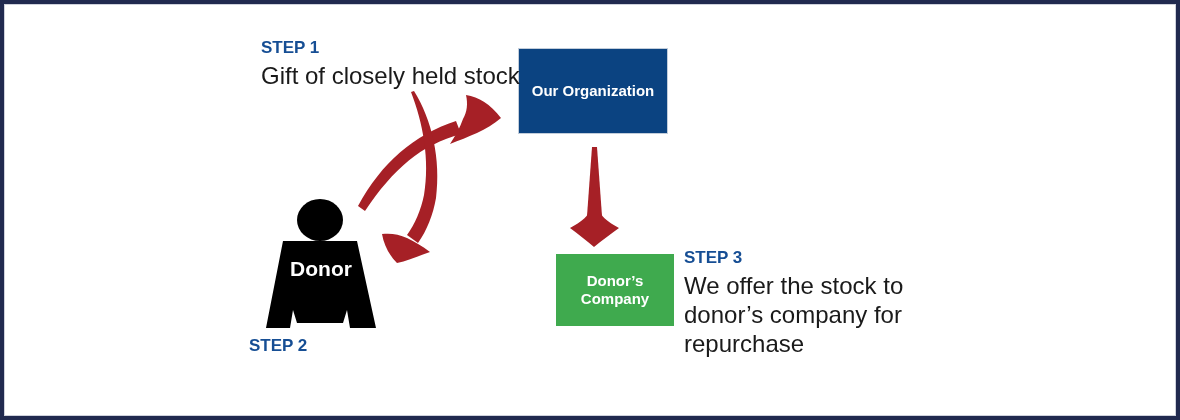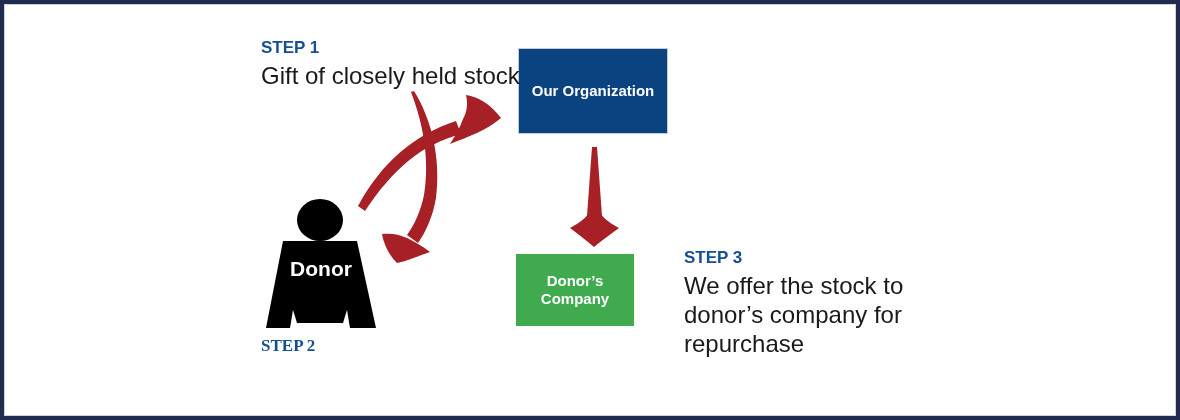--- a/index.html
+++ b/index.html
@@ -46,21 +46,21 @@
     line-height: 1.22;
   }
   .org-box {
     left: 514px; top: 44px;
     width: 150px; height: 86px;
     background: #0b4381;
     border: 1px solid #c2cdda;
     box-sizing: border-box;
   }
   .company-box {
-    left: 512px; top: 250px;
+    left: 552px; top: 250px;
     width: 118px; height: 72px;
     background: #3faa4e;
   }
   .step-block {
     position: absolute;
     z-index: 2;
   }
   .step-heading {
     color: #164e94;
     font-weight: bold;
@@ -68,21 +68,21 @@
     line-height: 1.1;
     margin: 0 0 3px 0;
   }
   .step-desc {
     color: #1a1a1a;
     font-size: 24px;
     line-height: 1.22;
     margin: 0;
   }
   .step-1 { left: 257px; top: 35px; }
-  .step-2 { left: 257px; top: 333px; font-family: Liberation Serif, serif; }
+  .step-2 { left: 245px; top: 333px; }
   .step-3 { left: 668px; top: 245px; width: 300px; margin-left: 12px; }
 </style>
 </head>
 <body>
 
 <div class="canvas">
 
   <svg class="layer-svg" viewBox="0 0 1180 420">
 
     <g>

